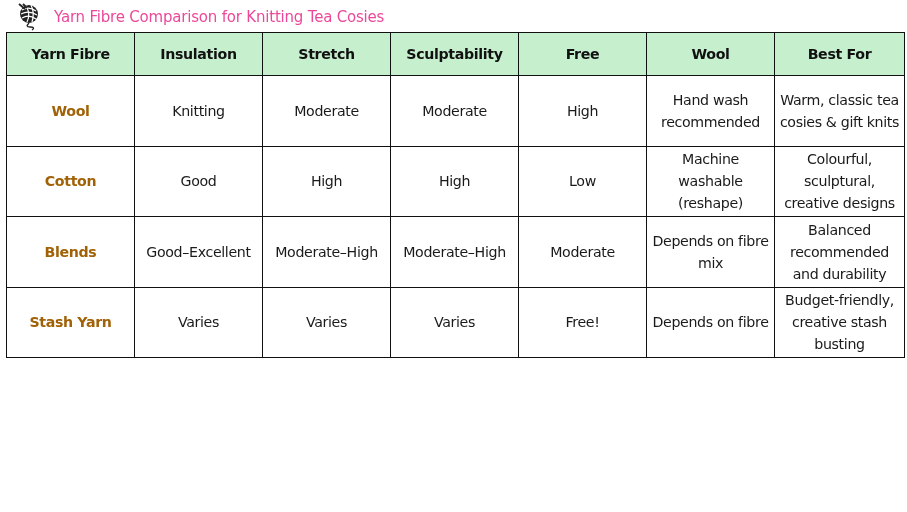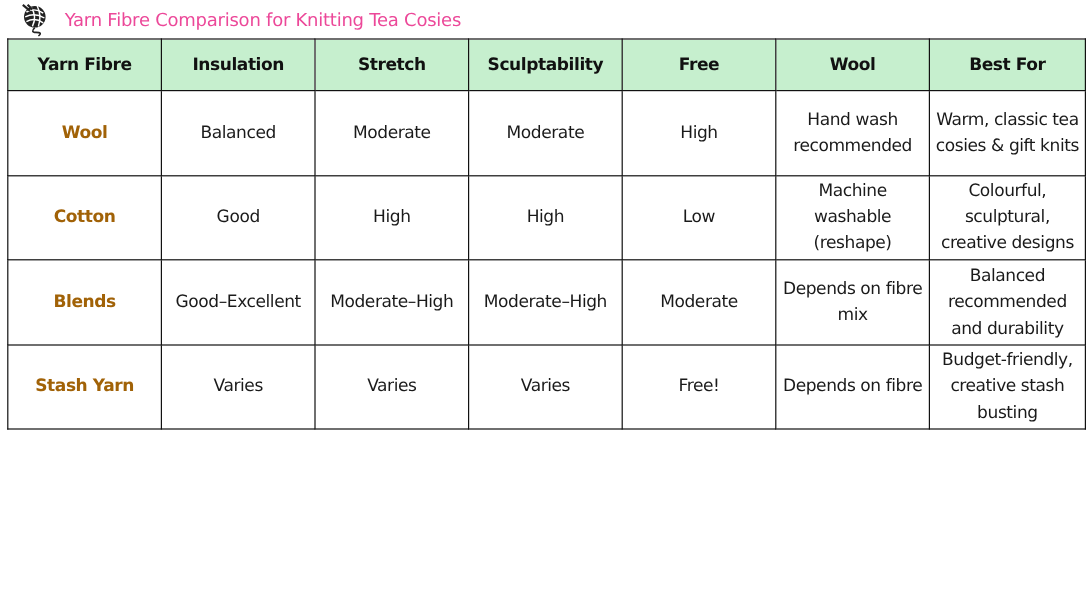--- a/index.html
+++ b/index.html
@@ -117,21 +117,21 @@
       <th>Stretch</th>
       <th>Sculptability</th>
       <th>Free</th>
       <th>Wool</th>
       <th>Best For</th>
     </tr>
   </thead>
   <tbody>
     <tr>
       <td class="fibre-name">Wool</td>
-      <td>Balanced</td>
+      <td>Knitting</td>
       <td>Moderate</td>
       <td>Moderate</td>
       <td>High</td>
       <td>Hand wash recommended</td>
       <td>Warm, classic tea cosies &amp; gift knits</td>
     </tr>
     <tr>
       <td class="fibre-name">Cotton</td>
       <td>Good</td>
       <td>High</td>

